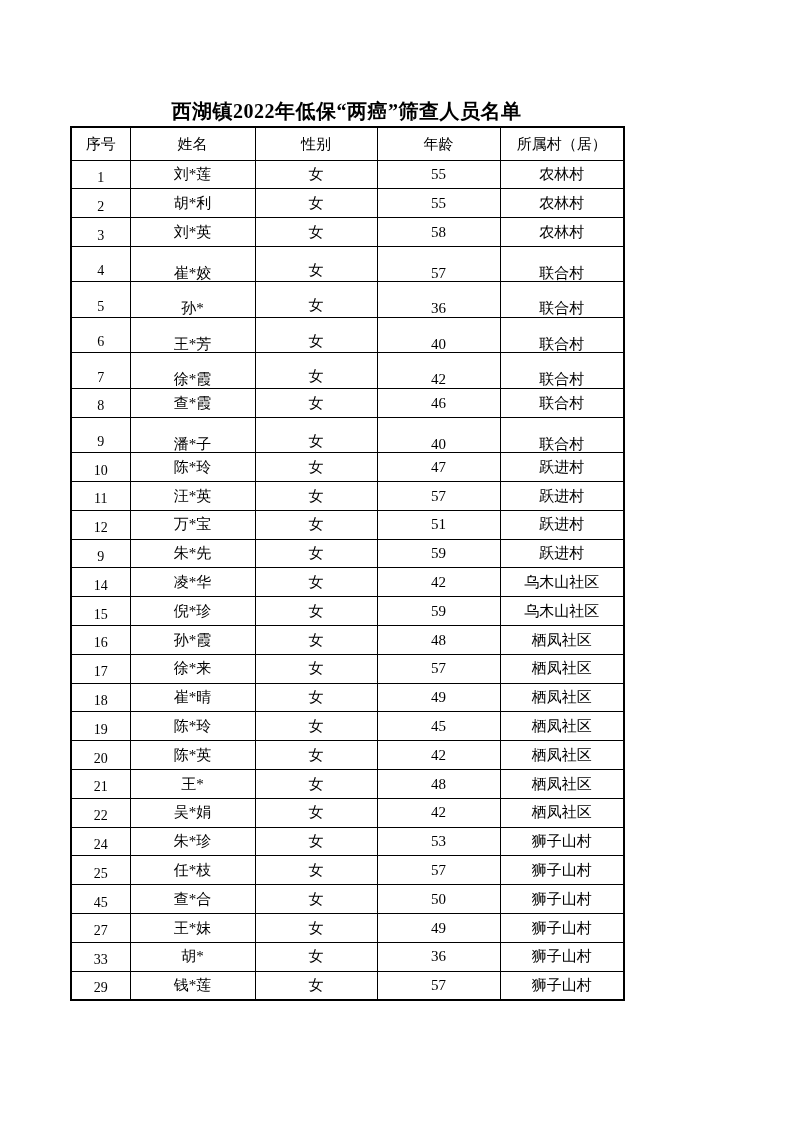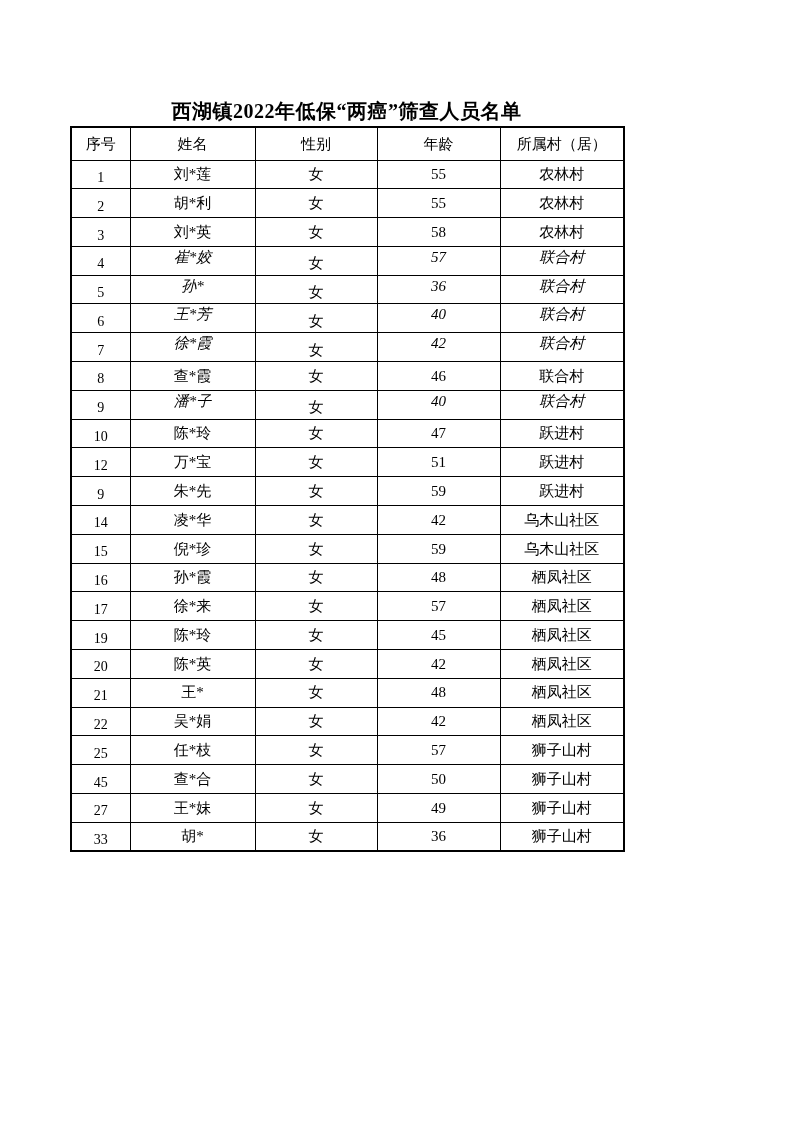--- a/index.html
+++ b/index.html
@@ -46,22 +46,21 @@
   tbody tr { height: 28.8px; }
   
   tbody td.col-0 {
     vertical-align: bottom;
     padding-bottom: 3px;
     font-size: 14px;
   }
   
   tr.offset td.col-1, tr.offset td.col-3, tr.offset td.col-4 {
     vertical-align: top;
-    padding-top: 2px;
-    font-style: italic;
+    padding-top: 18px;
   }
   tr.offset td.col-2 {
     vertical-align: bottom;
     padding-bottom: 3px;
   }
 </style>
 </head>
 <body>
 
 <div class="page">
@@ -149,20 +148,27 @@
           <td class="col-4">联合村</td>
         </tr>
         <tr>
           <td class="col-0">10</td>
           <td class="col-1">陈*玲</td>
           <td class="col-2">女</td>
           <td class="col-3">47</td>
           <td class="col-4">跃进村</td>
         </tr>
         <tr>
+          <td class="col-0">11</td>
+          <td class="col-1">汪*英</td>
+          <td class="col-2">女</td>
+          <td class="col-3">57</td>
+          <td class="col-4">跃进村</td>
+        </tr>
+        <tr>
           <td class="col-0">12</td>
           <td class="col-1">万*宝</td>
           <td class="col-2">女</td>
           <td class="col-3">51</td>
           <td class="col-4">跃进村</td>
         </tr>
         <tr>
           <td class="col-0">9</td>
           <td class="col-1">朱*先</td>
           <td class="col-2">女</td>
@@ -191,20 +197,27 @@
           <td class="col-4">栖凤社区</td>
         </tr>
         <tr>
           <td class="col-0">17</td>
           <td class="col-1">徐*来</td>
           <td class="col-2">女</td>
           <td class="col-3">57</td>
           <td class="col-4">栖凤社区</td>
         </tr>
         <tr>
+          <td class="col-0">18</td>
+          <td class="col-1">崔*晴</td>
+          <td class="col-2">女</td>
+          <td class="col-3">49</td>
+          <td class="col-4">栖凤社区</td>
+        </tr>
+        <tr>
           <td class="col-0">19</td>
           <td class="col-1">陈*玲</td>
           <td class="col-2">女</td>
           <td class="col-3">45</td>
           <td class="col-4">栖凤社区</td>
         </tr>
         <tr>
           <td class="col-0">20</td>
           <td class="col-1">陈*英</td>
           <td class="col-2">女</td>
@@ -219,20 +232,27 @@
           <td class="col-4">栖凤社区</td>
         </tr>
         <tr>
           <td class="col-0">22</td>
           <td class="col-1">吴*娟</td>
           <td class="col-2">女</td>
           <td class="col-3">42</td>
           <td class="col-4">栖凤社区</td>
         </tr>
         <tr>
+          <td class="col-0">24</td>
+          <td class="col-1">朱*珍</td>
+          <td class="col-2">女</td>
+          <td class="col-3">53</td>
+          <td class="col-4">狮子山村</td>
+        </tr>
+        <tr>
           <td class="col-0">25</td>
           <td class="col-1">任*枝</td>
           <td class="col-2">女</td>
           <td class="col-3">57</td>
           <td class="col-4">狮子山村</td>
         </tr>
         <tr>
           <td class="col-0">45</td>
           <td class="col-1">查*合</td>
           <td class="col-2">女</td>
@@ -244,17 +264,24 @@
           <td class="col-1">王*妹</td>
           <td class="col-2">女</td>
           <td class="col-3">49</td>
           <td class="col-4">狮子山村</td>
         </tr>
         <tr>
           <td class="col-0">33</td>
           <td class="col-1">胡*</td>
           <td class="col-2">女</td>
           <td class="col-3">36</td>
+          <td class="col-4">狮子山村</td>
+        </tr>
+        <tr>
+          <td class="col-0">29</td>
+          <td class="col-1">钱*莲</td>
+          <td class="col-2">女</td>
+          <td class="col-3">57</td>
           <td class="col-4">狮子山村</td>
         </tr>
       </tbody>
   </table>
 </div>
 
 </body></html>

